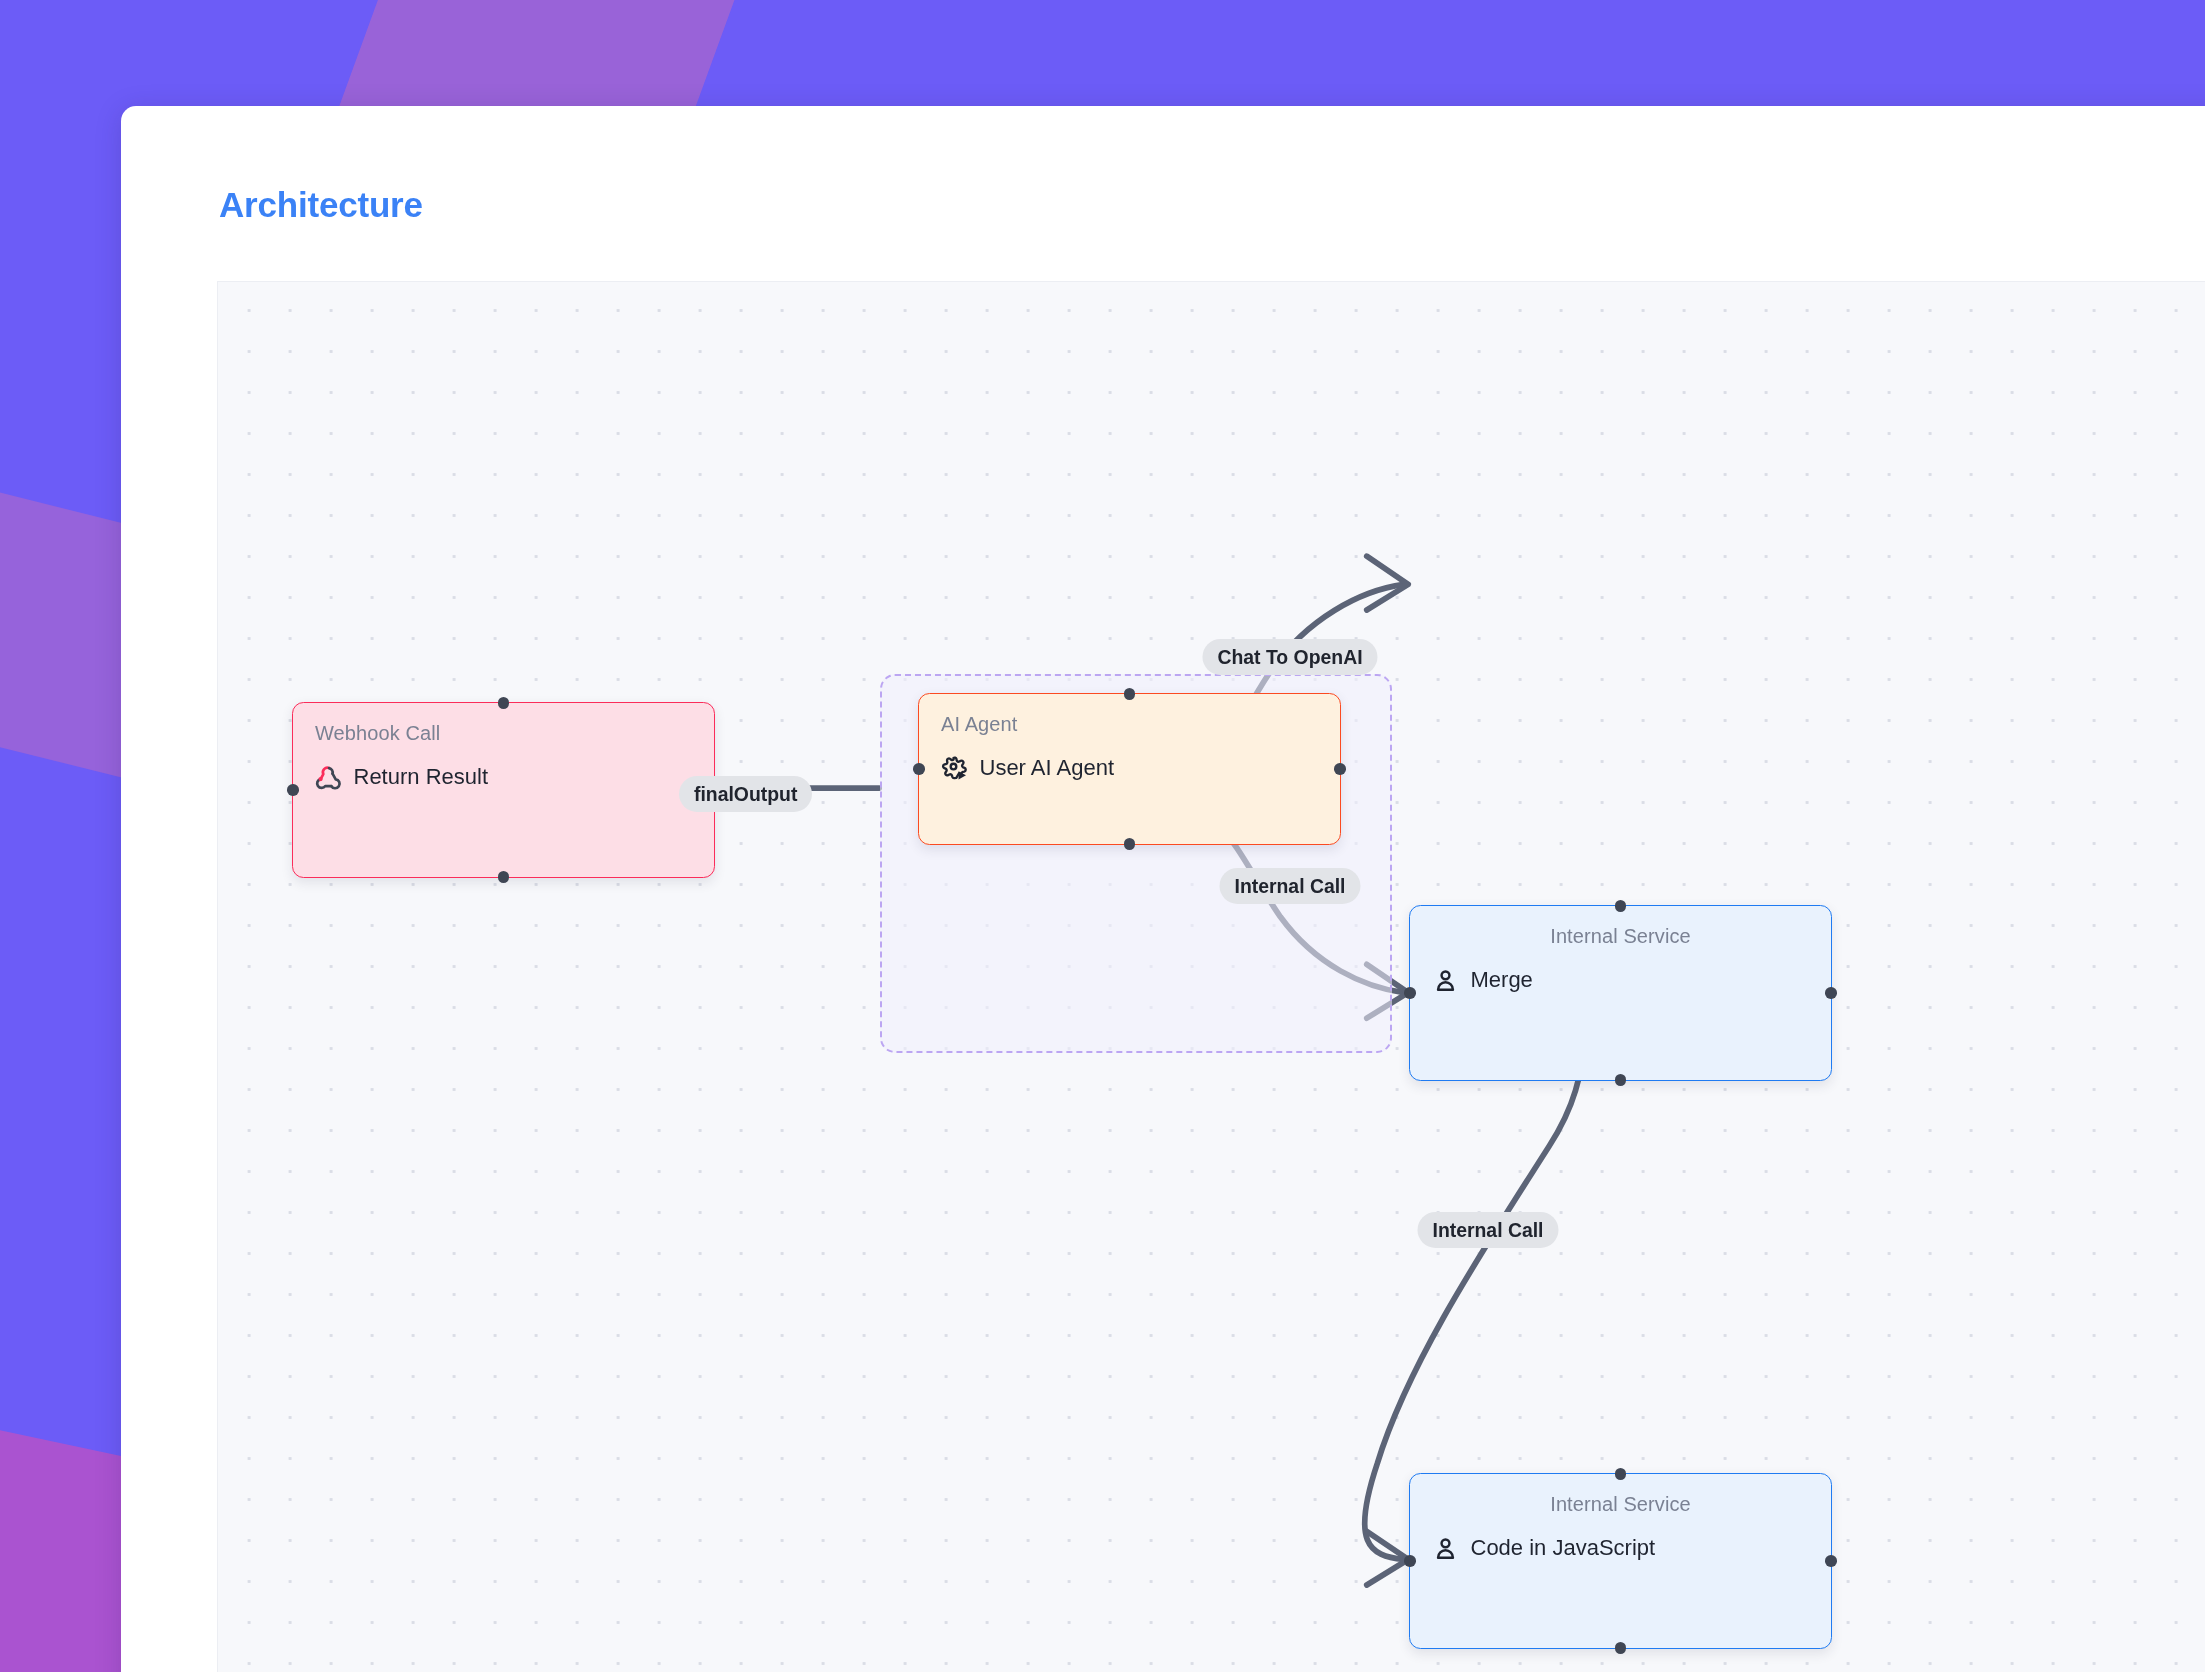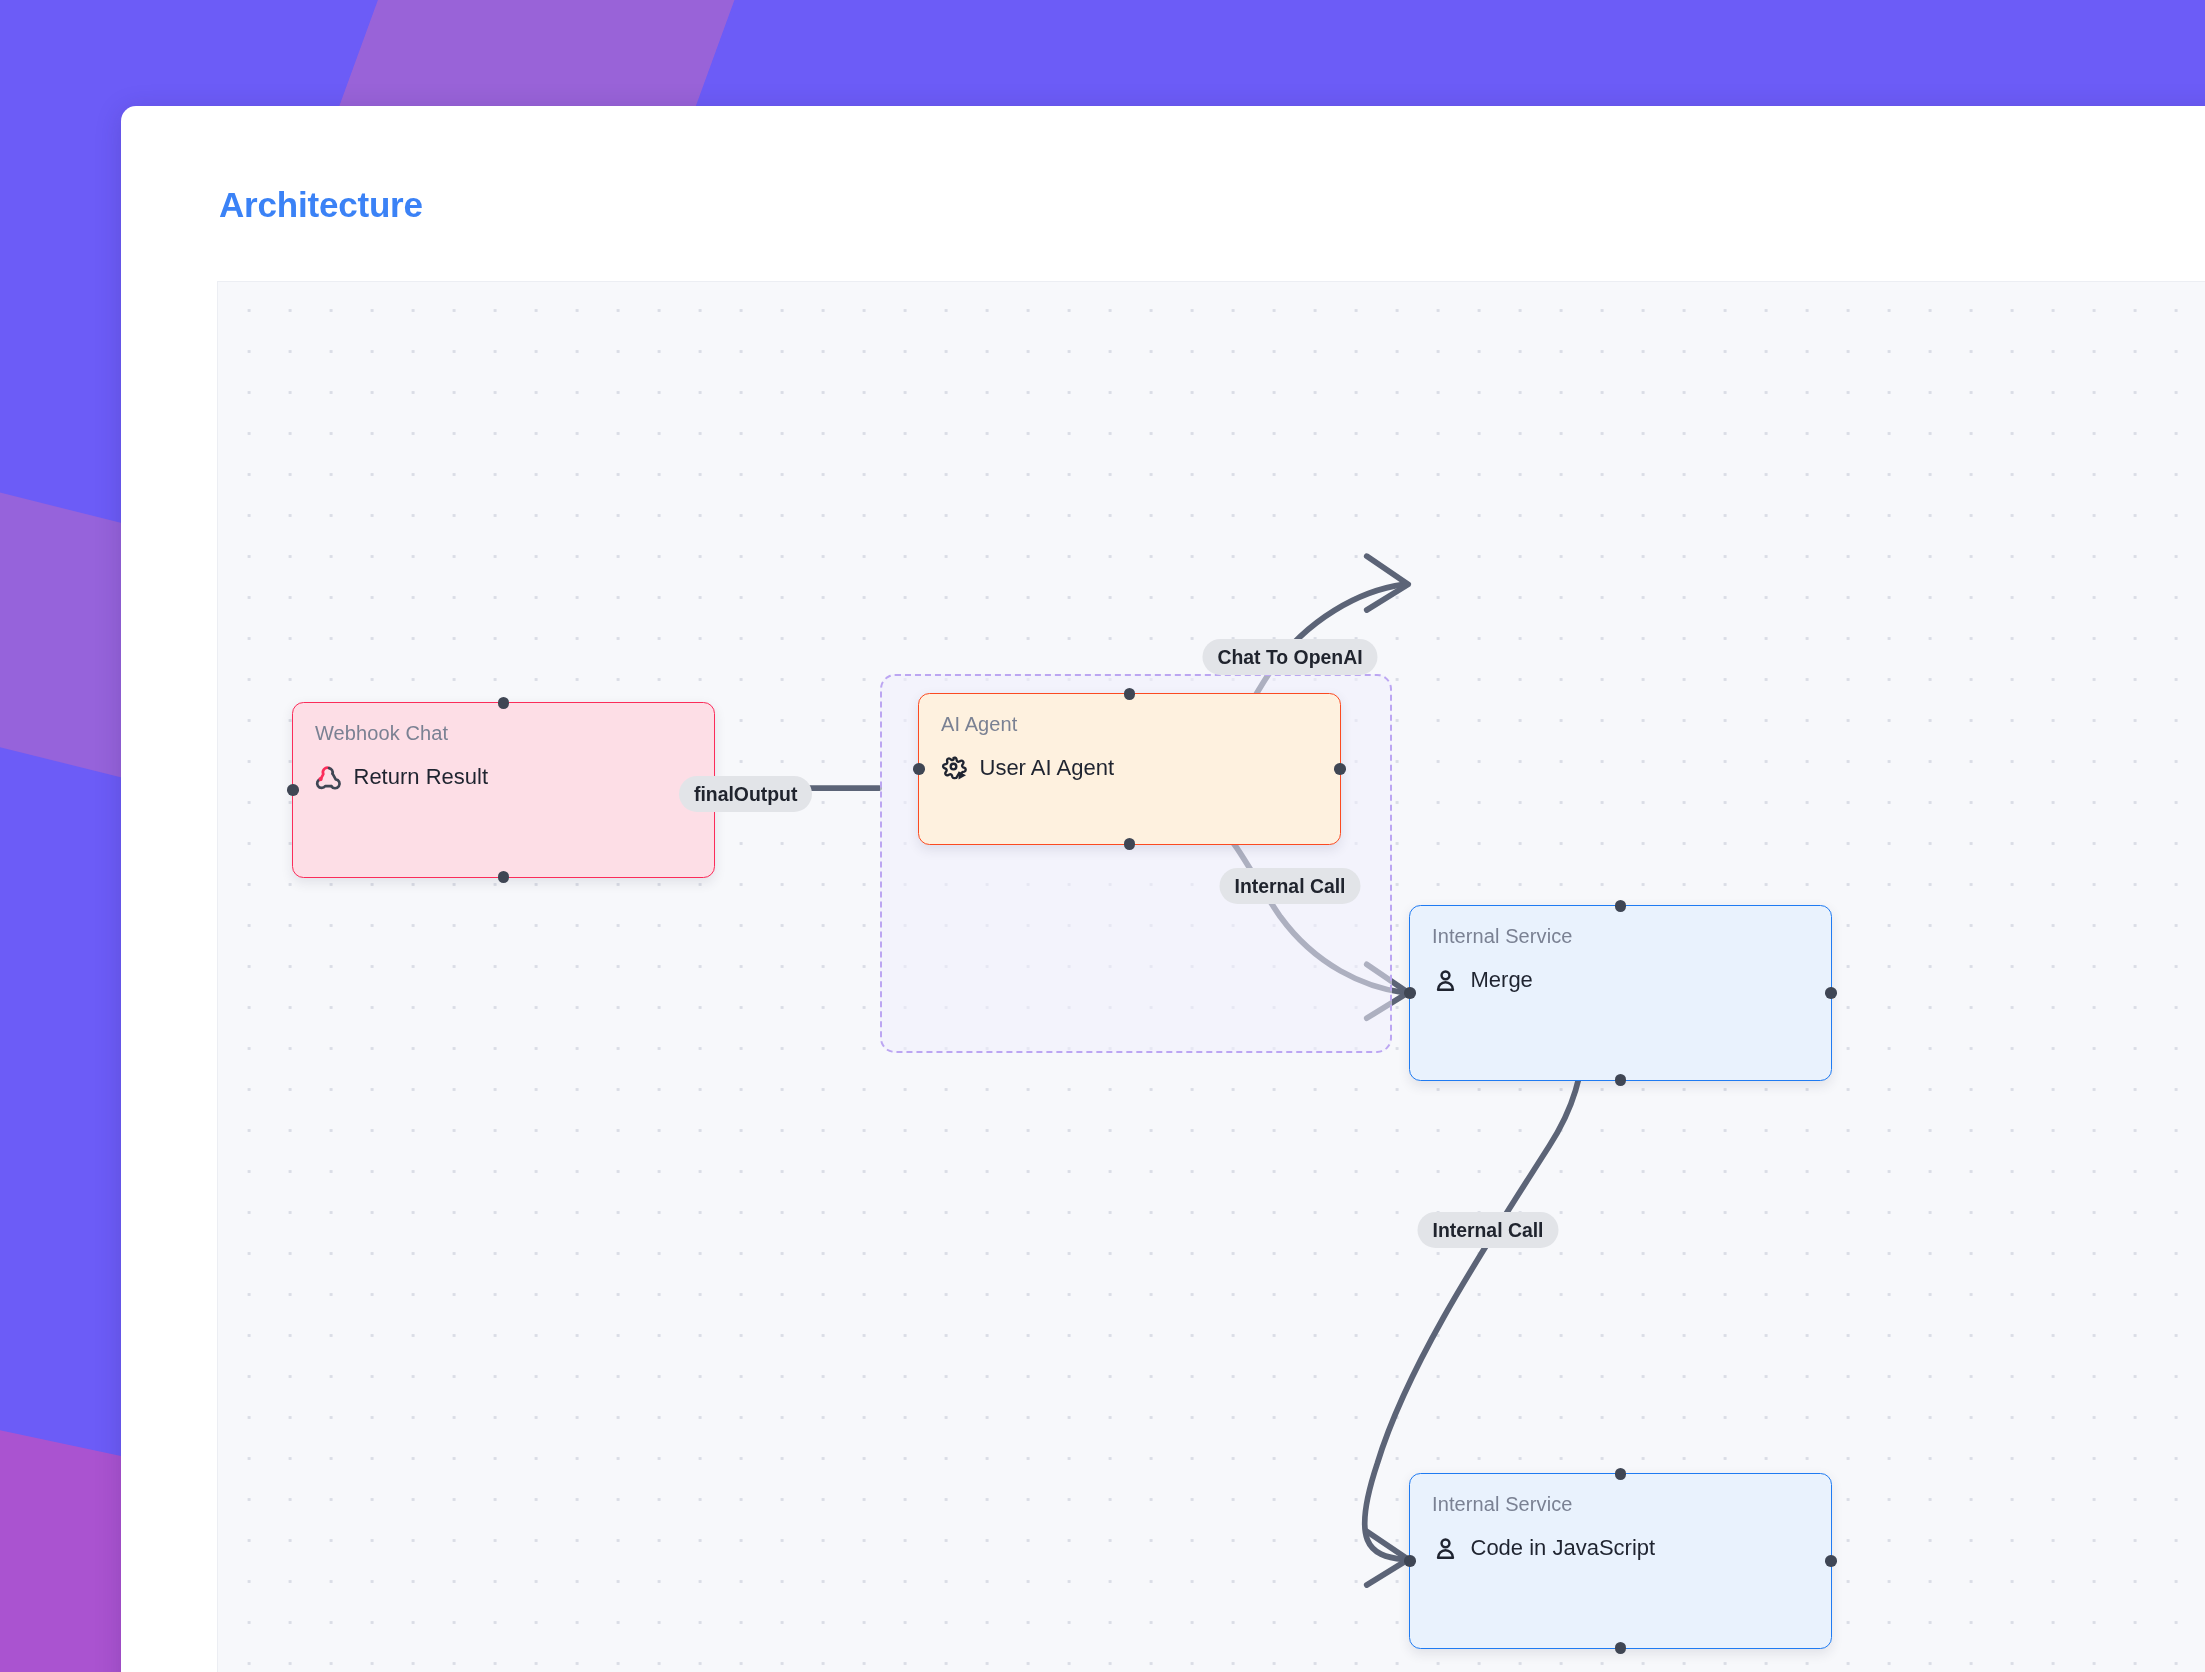--- a/index.html
+++ b/index.html
@@ -107,21 +107,21 @@
     font-size:22px;
     color:#1F2430;
     white-space:nowrap;
   }
   .node .ico { width:27px; height:27px; flex:0 0 27px; display:block; }
 
   
   .node.pink   { background:#FDDEE6; border-color:#FB2C5A; }
   .node.rose   { background:#FDF2F5; border-color:#F6238C; }
   .node.amber  { background:#FEF1DF; border-color:#FB4A21; }
-  .node.blue   { background:#E9F2FD; border-color:#1F7BF2; }
+  .node.blue   { background:#E9F2FD; border-color:#1F7BF2;text-align:center; }
 
   
   .port {
     position:absolute;
     width:11.5px; height:11.5px;
     border-radius:50%;
     background:#3F4654;
     z-index:6;
   }
   .port.l { left:-5.7px; top:50%; margin-top:-5.7px; }
@@ -187,21 +187,21 @@
 
     <div class="pill" style="left:1072px; top:375px; transform:translate(-50%,-50%);">Chat To OpenAI</div>
 
     <div class="pill" style="left:1072px; top:604px; transform:translate(-50%,-50%);">Internal Call</div>
 
     <div class="pill" style="left:1270px; top:948px; transform:translate(-50%,-50%);">Internal Call</div>
 
     <div id="agent-group" style="left:662px; top:392px; width:512px; height:379px;"></div>
 
     <div class="node pink" style="left:74px; top:420px; width:423px; height:176px;">
-      <div class="kind">Webhook Chat</div>
+      <div class="kind">Webhook Call</div>
       <div class="row">
         <svg class="ico" viewBox="0 0 24 24">
           <g fill="none" stroke-width="2.4" stroke-linecap="round" stroke-linejoin="round">
             <path d="M12.5 3.6 A4 4 0 0 0 7.4 9.0 L5.0 13.4" stroke="#FB2C5A"></path>
             <path d="M5.0 13.4 A4 4 0 1 0 9.2 19.6 L14.4 19.6" stroke="#3F4654"></path>
             <path d="M14.4 19.6 A4 4 0 1 0 18.4 13.6 L15.6 8.6" stroke="#3F4654"></path>
             <path d="M15.6 8.6 A4 4 0 0 0 12.5 3.6" stroke="#3F4654"></path>
           </g>
           <circle cx="5.0" cy="13.4" r="1.9" fill="#FB2C5A"></circle>
         </svg>

